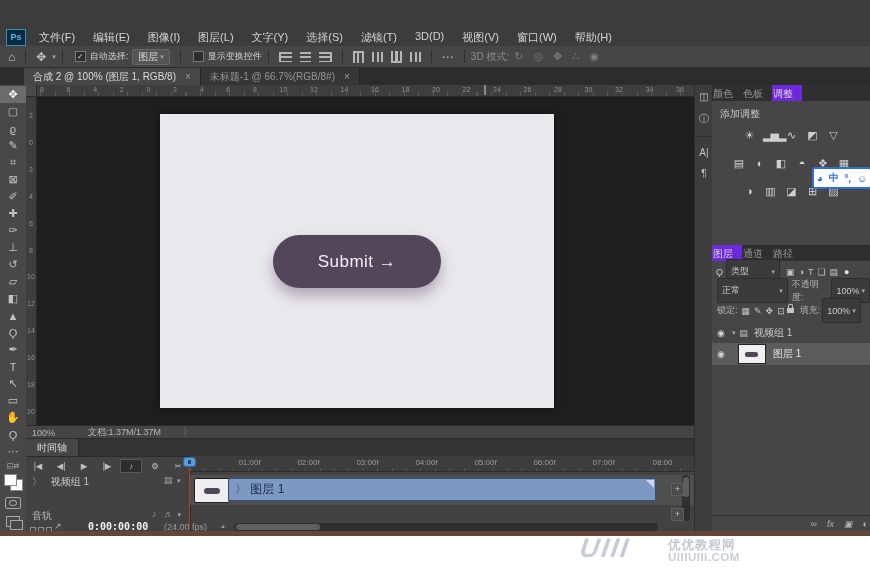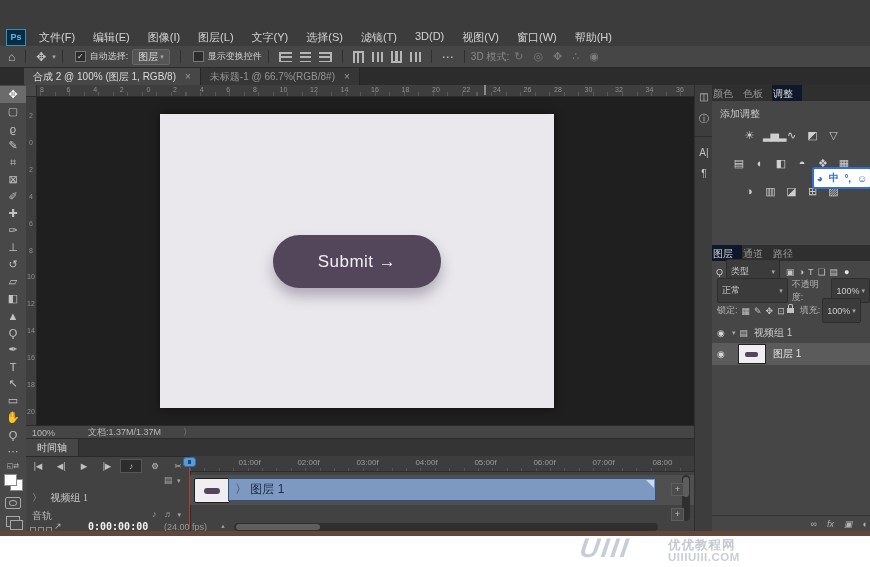--- a/index.html
+++ b/index.html
@@ -82,21 +82,21 @@
   .tltab{display:inline-block;padding:2px 11px 1px 11px;background:#464646;color:#d8d8d8;font-size:10px;border-right:1px solid #2a2a2a;}
   .tlcontrols{position:absolute;left:2px;top:20px;display:flex;align-items:center;}
   .tlc{min-width:16px;padding:1px 2px;text-align:center;font-size:8.5px;color:#bfbfbf;margin-right:3px;}
   .tlc.active{background:#2d2d2d;border:1px solid #575757;}
   .tlleft{position:absolute;left:0;top:17px;width:164px;height:76px;border-right:1px solid #2d2d2d;}
   .tlruler{position:absolute;left:164px;top:17px;width:504px;height:15px;background:#3d3d3d;border-bottom:1px solid #2d2d2d;}
   .tlruler .labels{position:absolute;left:30px;right:0;top:2px;display:flex;font-size:8px;color:#9d9d9d;}
   .tlruler .labels span{width:59px;text-align:center;flex:none;}
   .tlruler .ticks{position:absolute;left:0;right:0;bottom:0;height:3px;
           background:repeating-linear-gradient(to right,#555 0 1px,transparent 1px 14.4px);}
-  .grouprow{position:absolute;left:6px;top:52px;font-size:10px;color:#c8c8c8;font-family:Liberation Serif, serif;}
+  .grouprow{position:absolute;left:6px;top:36px;font-size:10px;color:#c8c8c8;}
   .groupicons{position:absolute;left:138px;top:36px;font-size:9px;color:#a9a9a9;}
   .lane{position:absolute;left:164px;top:36px;width:504px;height:30px;background:#4f4f4f;}
   .clipthumb{position:absolute;left:4px;top:3px;width:34px;height:23px;background:#f0eef2;border:1px solid #1e1e1e;border-radius:2px;}
   .clipthumb .pill{position:absolute;left:9px;top:9px;width:16px;height:6px;border-radius:3px;background:#53465a;}
   .clipbar{position:absolute;left:38px;top:3px;width:428px;height:23px;background:#7d98c1;border:1px solid #33517e;box-sizing:border-box;}
   .clipbar .lbl{position:absolute;left:6px;top:2px;font-size:12px;color:#1d2b47;white-space:nowrap;}
   .clipcorner{position:absolute;right:1px;top:1px;width:8px;height:8px;background:#cdd8ea;clip-path:polygon(100% 0,100% 100%,0 0);}
   .audiorow{position:absolute;left:6px;top:70px;font-size:10px;color:#b9b9b9;}
   .audioicons{position:absolute;left:126px;top:70px;font-size:9px;color:#9d9d9d;}
   .sq{display:inline-block;width:4px;height:4px;border:1px solid #8d8d8d;margin-right:2px;}
@@ -116,21 +116,21 @@
   
   .rstrip{position:absolute;left:694px;top:85px;width:18px;height:446px;background:#3d3d3d;border-left:1px solid #2e2e2e;}
   .rstrip .icons{display:flex;flex-direction:column;align-items:center;padding-top:6px;}
   .rsi{font-size:10px;color:#c2c2c2;margin-bottom:10px;}
   .rstrip .icons .rsi:nth-child(3){border-top:1px solid #2e2e2e;padding-top:10px;width:100%;text-align:center;}
 
   
   .rpanel{position:absolute;left:712px;top:85px;width:158px;height:446px;background:#3a3a3a;}
   .ptabs{height:16px;background:#2f2f2f;display:flex;}
   .ptab{padding:2px 9px 0 1px;font-size:10px;color:#999;}
-  .ptab.active{background:#0f172a;color:#d8d8d8;}
+  .ptab.active{background:#6d28d9;color:#d8d8d8;}
   .adjbody{position:absolute;left:0;top:16px;width:158px;height:144px;background:#464646;}
   .addlbl{position:absolute;left:8px;top:6px;font-size:10px;color:#c6c6c6;}
   .adjrow{position:absolute;left:0;width:158px;display:flex;justify-content:center;gap:7px;}
   .adji{font-size:11px;color:#cfcfcf;width:14px;text-align:center;letter-spacing:-1px;}
   .lpanel{position:absolute;left:0;top:160px;width:158px;}
   .lbody{position:absolute;left:0;top:176px;width:158px;height:270px;background:#464646;}
   .lrow{position:absolute;left:0;width:158px;display:flex;align-items:center;}
   .ldd{background:#3b3b3b;border:1px solid #2d2d2d;border-radius:2px;height:13px;display:flex;align-items:center;
        padding:5px 4px;font-size:9px;color:#ccc;}
   .fic{font-size:9px;color:#c3c3c3;margin-left:4px;}

